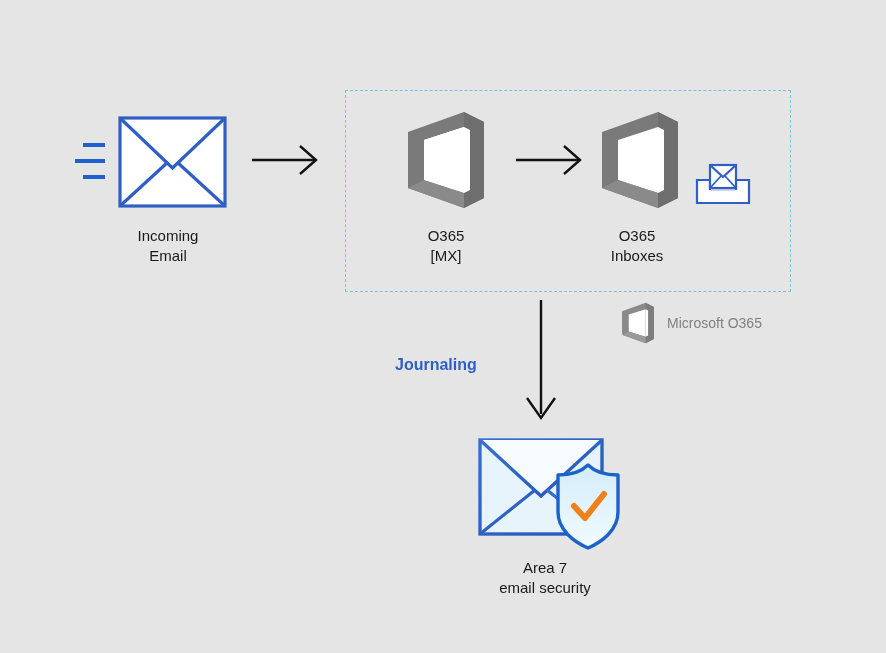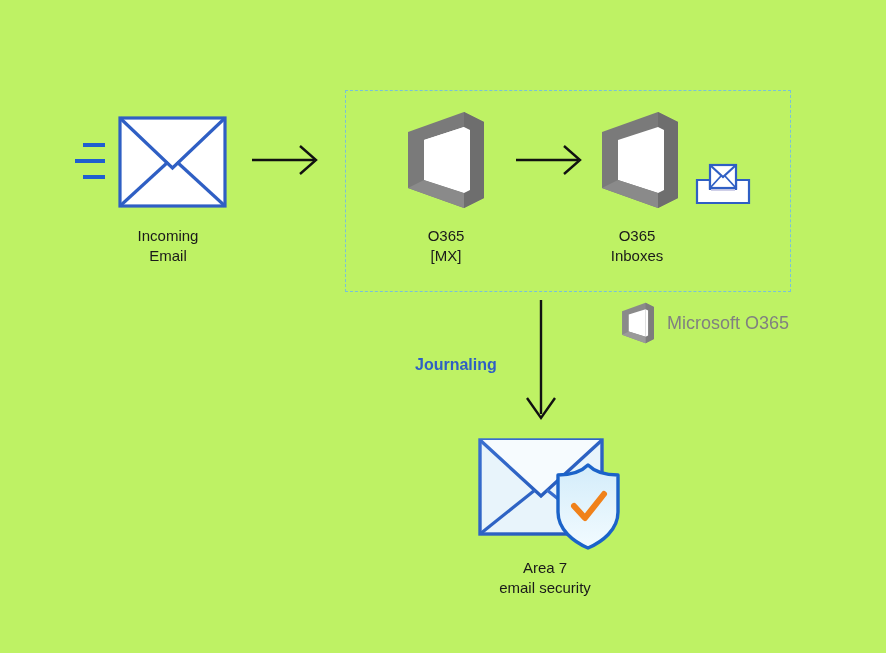--- a/index.html
+++ b/index.html
@@ -7,45 +7,44 @@
     padding: 0;
     background: #ffffff;
   }
   body {
     font-family: "Liberation Sans", sans-serif;
   }
   #canvas {
     position: relative;
     width: 886px;
     height: 653px;
-    background: #bef264;
+    background: #e5e5e5;
     overflow: hidden;
   }
   .node {
     position: absolute;
   }
   .label {
     position: absolute;
     text-align: center;
     color: #1a1a1a;
     font-size: 15px;
     line-height: 20px;
     font-family: "Liberation Sans", sans-serif;
     white-space: pre;
     user-select: none;
   }
   .label-blue {
     color: #2f5fc4;
     font-weight: bold;
     font-size: 16px;
-    margin-left: 20px;
   }
   .label-gray {
     color: #808080;
-    font-size: 18px;
+    font-size: 14px;
     text-align: left;
   }
   .dashed-zone {
     position: absolute;
     border: 1.6px dashed #79c2d8;
     box-sizing: border-box;
     background: transparent;
   }
   svg { display: block; overflow: visible; }
 </style>

